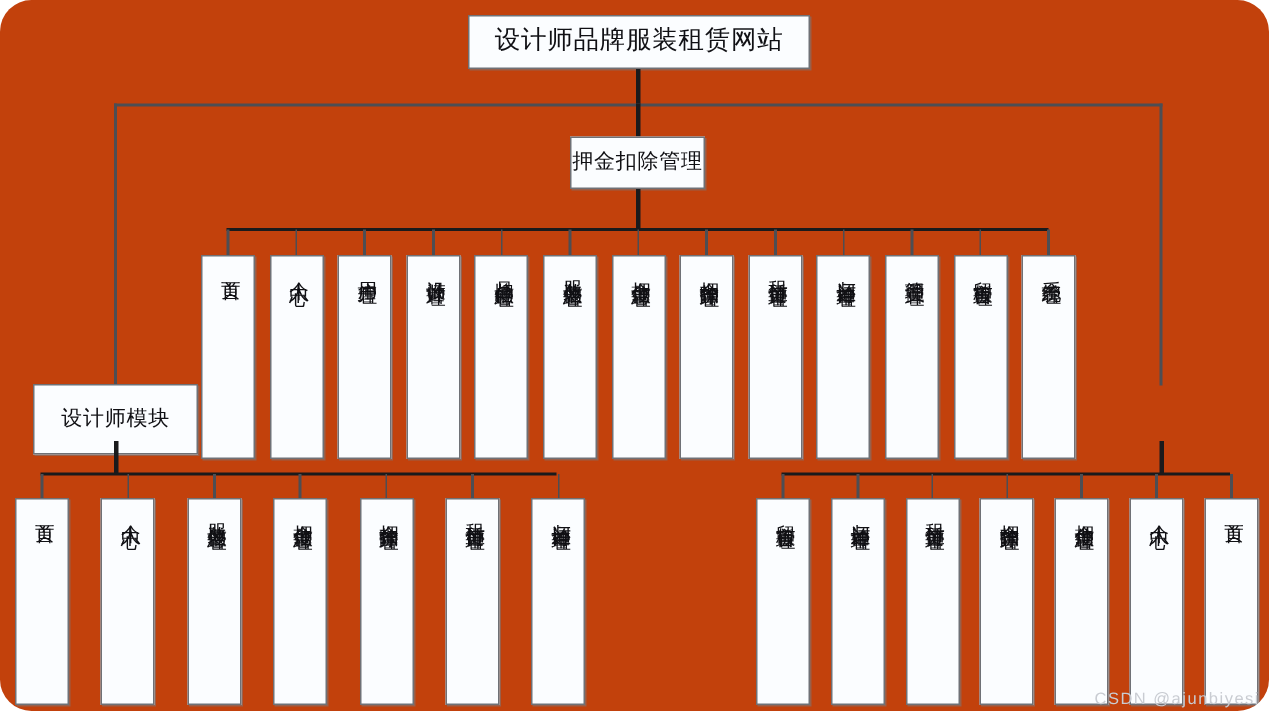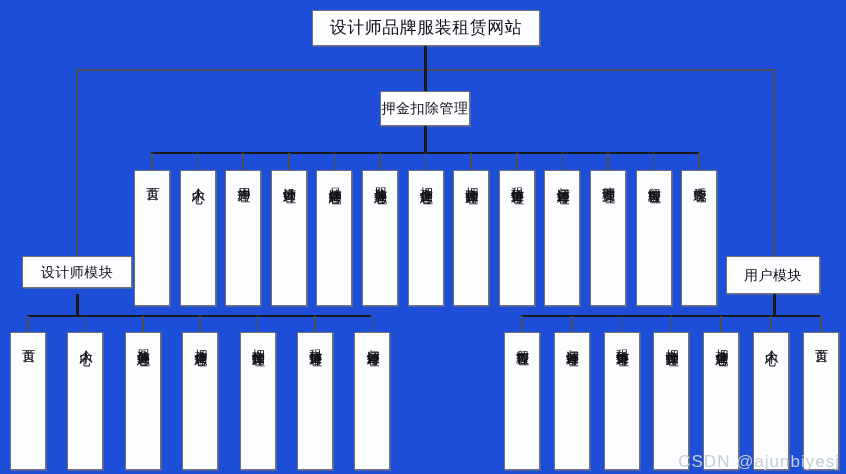--- a/index.html
+++ b/index.html
@@ -7,22 +7,23 @@
     padding: 0;
     background: #ffffff;
   }
   body {
     font-family: "DejaVu Sans", "Liberation Sans", sans-serif;
   }
   #canvas {
     position: relative;
     width: 846px;
     height: 474px;
-    background: #1d4ed8;
+    background: #c2410c;
     overflow: hidden;
+    border-radius: 21px;
   }
 
   
   .node {
     position: absolute;
     box-sizing: border-box;
     background: #fbfdff;
     border: 1.5px solid #6f7176;
     box-shadow: 1px 1px 0 rgba(120,122,128,0.55);
     display: flex;
@@ -65,21 +66,21 @@
     position: absolute;
     background: #1a1a1c;
   }
   .ln.thin { background: #4c4e54; }
 
   
   #watermark {
     position: absolute;
     right: 6px;
     bottom: 2px;
-    font-size: 17px;
+    font-size: 11px;
     color: #c9ccd2;
     letter-spacing: 1px;
     white-space: nowrap;
     pointer-events: none;
     font-family: "Liberation Sans", sans-serif;
   }
 </style>
 </head>
 <body>
 
@@ -151,21 +152,21 @@
       <div class="ln thin" style="left: 652.7px; top: 153px; width: 1.8px; height: 17px;"></div>
       <div class="node v" style="left: 635.6px; top: 170px; width: 36px; height: 136px;">
         <span class="txt">留言板管理</span>
       </div>
       <div class="ln thin" style="left: 698.3px; top: 153px; width: 1.8px; height: 17px;"></div>
       <div class="node v" style="left: 681.2px; top: 170px; width: 36px; height: 136px;">
         <span class="txt">系统管理</span>
       </div>
     </div>
 
-  <div class="node mod" style="left:22px; top:256px; width:110px; height:32px;text-align:right;">
+  <div class="node mod" style="left:22px; top:256px; width:110px; height:47px;text-align:right;">
     <span class="txt">设计师模块</span>
   </div>
   <div class="ln" style="left:76px; top:294px; width:2.5px; height:22px;"></div>
   <div class="ln" style="left:27px; top:315px; width:344px; height:2px;"></div>
   <div id="designer-row">
       <div class="ln thin" style="left: 27.1px; top: 316px; width: 1.8px; height: 16px;"></div>
       <div class="node v" style="left: 10px; top: 332px; width: 36px; height: 138px;">
         <span class="txt">首页</span>
       </div>
       <div class="ln thin" style="left: 84.5px; top: 316px; width: 1.8px; height: 16px;"></div>
@@ -187,23 +188,20 @@
       <div class="ln thin" style="left: 314.1px; top: 316px; width: 1.8px; height: 16px;"></div>
       <div class="node v" style="left: 297px; top: 332px; width: 36px; height: 138px;">
         <span class="txt">租赁订单管理</span>
       </div>
       <div class="ln thin" style="left: 371.5px; top: 316px; width: 1.8px; height: 16px;"></div>
       <div class="node v" style="left: 354.4px; top: 332px; width: 36px; height: 138px;">
         <span class="txt">归还订单管理</span>
       </div>
     </div>
 
-  <div class="node mod" style="left:726px; top:256px; width:94px; height:38px;">
-    <span class="txt">用户模块</span>
-  </div>
   <div class="ln" style="left:773px; top:294px; width:2.5px; height:22px;"></div>
   <div class="ln" style="left:521px; top:315px; width:299px; height:2px;"></div>
   <div id="user-row">
       <div class="ln thin" style="left: 521.1px; top: 316px; width: 1.8px; height: 16px;"></div>
       <div class="node v" style="left: 504px; top: 332px; width: 36px; height: 138px;">
         <span class="txt">留言板管理</span>
       </div>
       <div class="ln thin" style="left: 570.9px; top: 316px; width: 1.8px; height: 16px;"></div>
       <div class="node v" style="left: 553.8px; top: 332px; width: 36px; height: 138px;">
         <span class="txt">归还订单管理</span>

